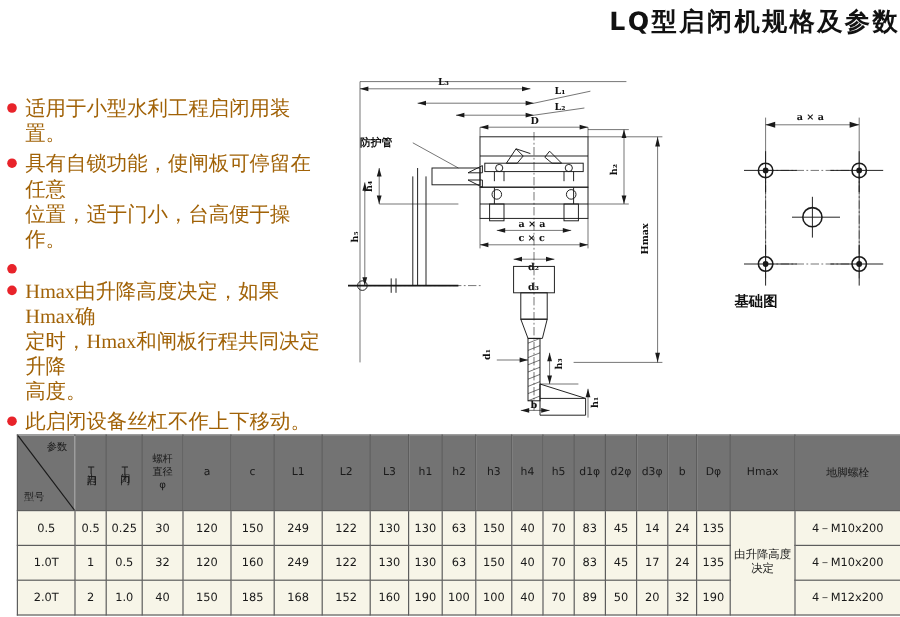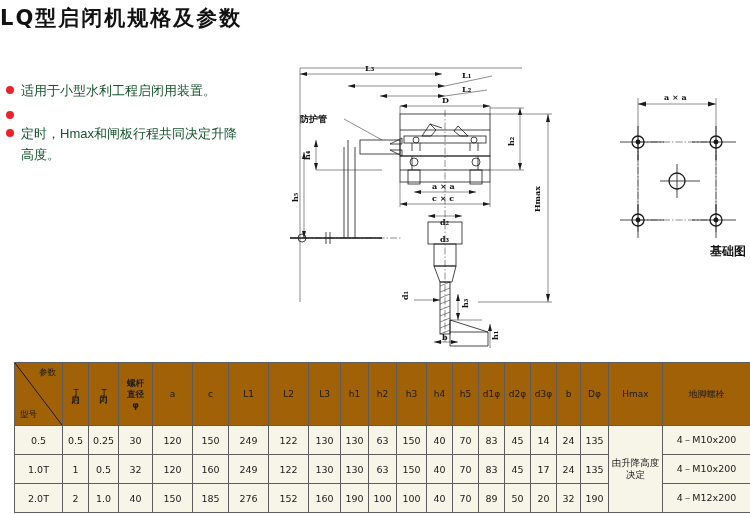--- a/index.html
+++ b/index.html
@@ -9,21 +9,21 @@
     font-family:"DejaVu Sans","Liberation Sans",sans-serif;
     color:#1a1a1a;
     overflow:hidden;
     position:relative;
   }
   #page{position:relative;width:750px;height:514px;}
 
   
   .title{
     position:absolute;left:0;top:4px;width:750px;
-    text-align:left;
+    text-align:right;
     font-size:21px;font-weight:bold;
     letter-spacing:2px;
     color:#111;
     font-family:"DejaVu Sans","Liberation Sans",sans-serif;
   }
 
   
   .bullets{
     position:absolute;left:6px;top:80px;width:265px;
   }
@@ -31,31 +31,31 @@
     display:flex;align-items:flex-start;
     margin-bottom:4px;
   }
   .dot{
     flex:0 0 auto;
     width:8px;height:8px;border-radius:50%;
     background:#e8232a;
     margin-top:6px;margin-right:7px;
   }
   .btext{
-    font-size:13px;line-height:21px;color:#14532d;
-    font-family:Liberation Sans, sans-serif;
+    font-size:17px;line-height:21px;color:#a16207;
+    font-family:Liberation Serif, serif;
   }
   .btext .ind{display:block;}
 
   
   .drawing{position:absolute;left:282px;top:52px;width:320px;height:300px;text-decoration:underline;}
   .foundation{position:absolute;left:612px;top:80px;width:134px;height:185px;}
   .fcaption{
     position:absolute;left:612px;top:243px;width:134px;
-    text-align:right;font-size:12px;font-weight:bold;color:#111;
+    text-align:left;font-size:12px;font-weight:bold;color:#111;
   }
   svg{display:block;overflow:visible;}
   .ln{stroke:#1a1a1a;stroke-width:0.8;fill:none;}
   .ln2{stroke:#1a1a1a;stroke-width:1.3;fill:none;}
   .thin{stroke:#1a1a1a;stroke-width:0.5;fill:none;}
   .cl{stroke:#1a1a1a;stroke-width:0.5;fill:none;stroke-dasharray:7 2 1.5 2;}
   .fillb{fill:#1a1a1a;}
   .lbl{font-size:8px;font-family:"DejaVu Serif","Liberation Serif",serif;font-weight:bold;fill:#111;}
   .lblv{font-size:8px;font-family:"DejaVu Serif","Liberation Serif",serif;font-weight:bold;fill:#111;}
   .cnlbl{font-size:9px;font-weight:bold;fill:#111;font-family:"DejaVu Sans","Liberation Sans",sans-serif;}
@@ -70,38 +70,38 @@
     font-family:"DejaVu Sans","Liberation Sans",sans-serif;
   }
   table.spec td{
     border:1px solid #5d5d5d;
     text-align:center;
     vertical-align:middle;
     color:#1a1a1a;
     padding:0;
   }
   .hdr td{
-    background:#a16207;
+    background:#737373;
     height:62px;
     font-size:9px;
   }
   .datarow td{
     background:#f7f5e8;
     height:28px;
     font-size:9.5px;
   }
   .vtxt{
     writing-mode:vertical-rl;
     text-orientation:upright;
     display:inline-block;
     line-height:11px;
     letter-spacing:0px;
     font-size:8.5px;
   }
-  .two-line{line-height:11px;font-size:8.5px;font-weight:bold;}
+  .two-line{line-height:11px;font-size:8.5px;}
   .corner{position:relative;padding:0 !important;}
   .corner .diag{
     position:absolute;left:0;top:0;width:100%;height:100%;
   }
   .corner .p-top{
     position:absolute;right:6px;top:4px;font-size:8.5px;
   }
   .corner .p-bot{
     position:absolute;left:5px;bottom:4px;font-size:8.5px;margin-top:32px;
   }
@@ -116,33 +116,47 @@
 
   <div class="bullets">
 
     <div class="bullet-row">
       <div class="dot"></div>
       <div class="btext">
         <span class="ind">适用于小型水利工程启闭用装置。</span>
       </div>
     </div>
 
+    <div class="bullet-row">
+      <div class="dot"></div>
+      <div class="btext">
+        <span class="ind">具有自锁功能，使闸板可停留在任意</span>
+        <span class="ind">位置，适于门小，台高便于操作。</span>
+      </div>
+    </div>
 
     <div class="bullet-row">
       <div class="dot"></div>
     </div>
 
     <div class="bullet-row">
       <div class="dot"></div>
       <div class="btext">
+        <span class="ind">Hmax由升降高度决定，如果Hmax确</span>
         <span class="ind">定时，Hmax和闸板行程共同决定升降</span>
         <span class="ind">高度。</span>
       </div>
     </div>
 
+    <div class="bullet-row">
+      <div class="dot"></div>
+      <div class="btext">
+        <span class="ind">此启闭设备丝杠不作上下移动。</span>
+      </div>
+    </div>
 
   </div>
 
   <div class="drawing">
     <svg width="320" height="300" viewBox="0 0 320 300">
 
       <line class="thin" x1="18" y1="16" x2="18" y2="250"></line>
       <line class="thin" x1="18" y1="16" x2="240" y2="16"></line>
 
       <line class="thin" x1="18" y1="22" x2="160" y2="22"></line>
@@ -450,21 +464,21 @@
         <td>4－M10x200</td>
       </tr>
 
       <tr class="datarow">
         <td>2.0T</td>
         <td>2</td>
         <td>1.0</td>
         <td>40</td>
         <td>150</td>
         <td>185</td>
-        <td>276</td>
+        <td>168</td>
         <td>152</td>
         <td>160</td>
         <td>190</td>
         <td>100</td>
         <td>100</td>
         <td>40</td>
         <td>70</td>
         <td>89</td>
         <td>50</td>
         <td>20</td>

